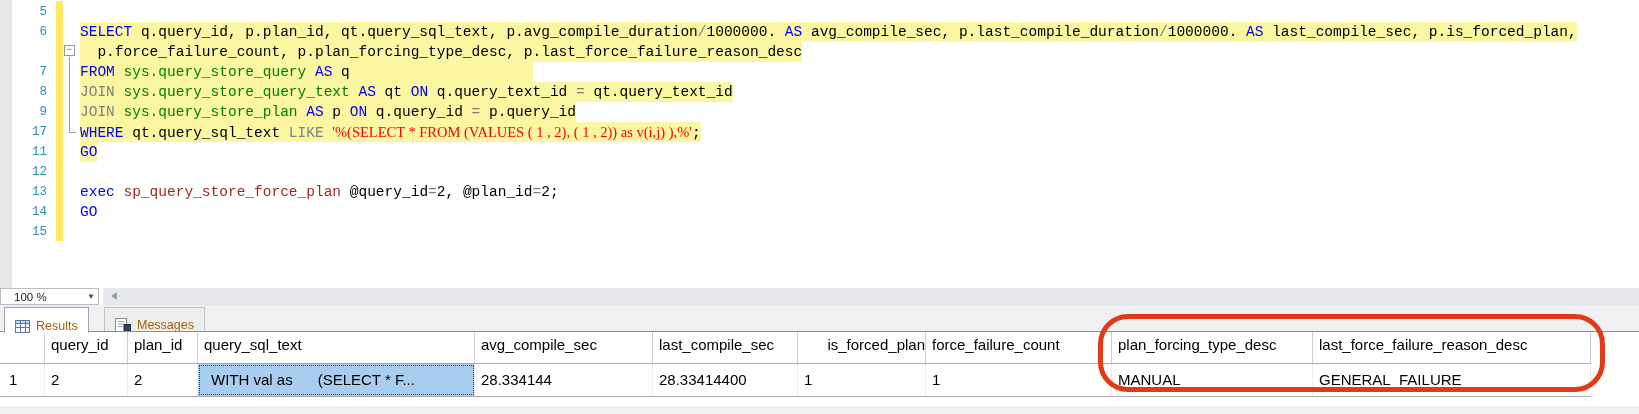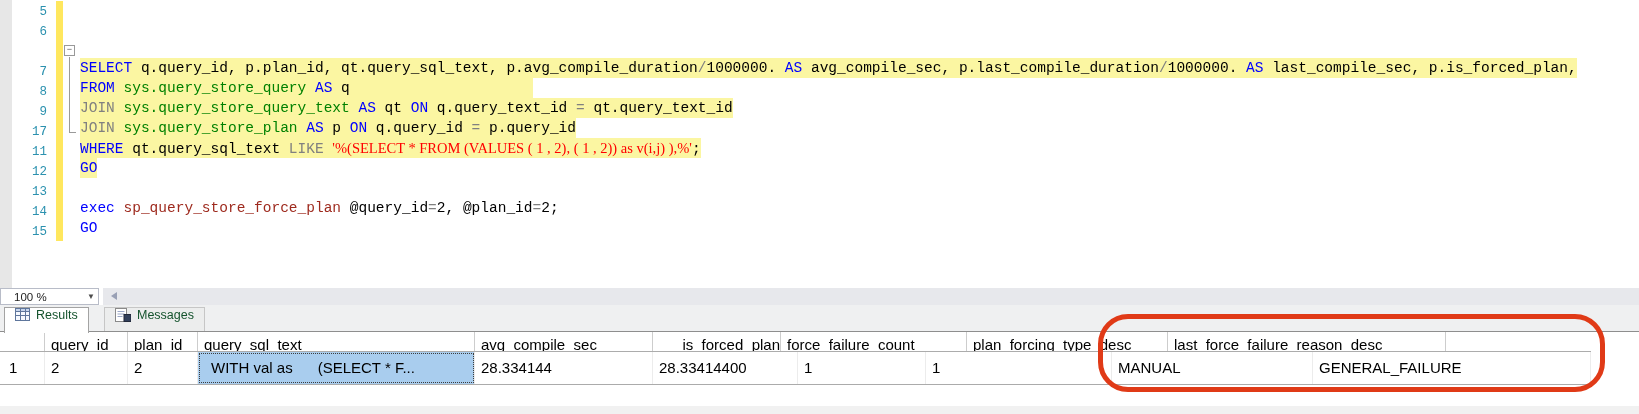--- a/index.html
+++ b/index.html
@@ -16,49 +16,49 @@
         font-family:"Liberation Mono", monospace; font-size:12.5px; color:var(--line-number); }
   .change-bar { position:absolute; left:56px; top:1px; width:7px; height:240px; background:var(--change-bar-yellow); }
   .fold-box { position:absolute; left:64px; top:45px; width:11px; height:11px; border:1px solid #999999;
         background:#ffffff; font-size:9px; line-height:9px; text-align:center; color:#555;
         font-family:"Liberation Mono", monospace; z-index:3; }
   .fold-line { position:absolute; left:69px; top:57px; width:1px; height:76px; background:#9a9a9a; }
   .fold-tick { position:absolute; left:69px; top:132px; width:7px; height:1px; background:#9a9a9a; }
   .code-lines { position:absolute; left:80px; top:2px; }
   .code-row { height:20px; line-height:20px; white-space:pre;
         font-family:"Liberation Mono", monospace; font-size:14.5px; }
-  .code-text { display:inline-block; height:20px;margin-top:36px; }
+  .code-text { display:inline-block; height:20px; }
   .code-text.hl { background:var(--highlight-yellow); }
   .tok-kw   { color:var(--keyword); }
   .tok-pl   { color:var(--identifier); }
   .tok-gray { color:var(--operator-gray); }
   .tok-op   { color:var(--operator-gray); }
   .tok-tbl  { color:var(--table-green); }
   .tok-str  { color:var(--string-red);font-family:Liberation Serif, serif; }
   .tok-proc { color:var(--proc-maroon); }
   
   .hscroll-row { position:absolute; left:0; top:288px; width:1639px; height:17px; background:#ffffff; }
   .zoom-combo { position:absolute; left:0; top:0; width:99px; height:17px; background:#ffffff;
         border:1px solid #b8bcc8; display:flex; align-items:center; }
   .zoom-combo .zval { flex:1; font-size:11.5px; padding-left:13px; color:#1e1e1e; }
   .zoom-combo .zarrow { width:14px; text-align:center; font-size:8px; color:#4d4d4d; cursor:default; }
   .hscroll-track { position:absolute; left:103px; top:0; width:1536px; height:17px; background:#e7e8ec; }
   .hscroll-left-arrow { position:absolute; left:8px; top:4px; width:0; height:0;
         border-top:4.5px solid transparent; border-bottom:4.5px solid transparent; border-right:6px solid #99a0b5; }
   
   .tab-strip { position:absolute; left:0; top:305px; width:1639px; height:27px; background:#eff0f1; }
-  .tab { position:absolute; top:2px; height:26px; display:flex; align-items:flex-start; gap:6px;
-         padding:0 10px; font-size:12.5px; color:#14532d; }
+  .tab { position:absolute; top:2px; height:26px; display:flex; align-items:flex-end; gap:6px;
+         padding:0 10px; font-size:12.5px; color:#a16207; }
   .tab.active { left:4px; background:#ffffff; border:1px solid #a3a3a3; border-bottom:none; z-index:2; }
   .tab.inactive { left:104px; background:#eceded; border:1px solid #c6c6c6; }
   .tab .ticon { display:inline-block; line-height:0; }
   
   .grid { position:absolute; left:0; top:331px; width:1639px; border-top:1px solid #8e8e8e; background:#ffffff; }
   .grow { display:flex; }
-  .grow.header { height:20px; border-bottom:1px solid #acacac; width:1591px; }
+  .grow.header { height:32px; border-bottom:1px solid #acacac; width:1591px; }
   .grow.datarow { height:33px; border-bottom:1px solid #ababab; width:1591px; }
   .gcell { white-space:pre; overflow:hidden; padding-left:6px; }
   .ghead { line-height:26px; font-size:15px; color:#000; border-right:1px solid #cdcdcd; background:#ffffff; }
   .gdata { line-height:32px; font-size:15px; color:#000; border-right:1px solid #ececec; background:#ffffff; }
   .gdata.sel { background:var(--selection-blue); outline:1px dotted #3c3c3c; outline-offset:-2px; }
   .gdata.rowhead { padding-left:9px; }
   
   .annotation-oval { position:absolute; left:1098px; top:314px; width:507px; height:78px;
         border:5px solid var(--annotation-red); border-radius:30px; pointer-events:none; z-index:5; }
   .bottom-strip { position:absolute; left:0; top:406px; width:1639px; height:8px; background:#f1f1f1; }
@@ -84,20 +84,21 @@
         <div class="ln">14</div>
         <div class="ln">15</div>
       </div>
     <div class="change-bar"></div>
     <div class="fold-box">−</div>
     <div class="fold-line"></div>
     <div class="fold-tick"></div>
     <div class="code-lines">
         <div class="code-row"><span class="code-text"></span></div>
         <div class="code-row"><span class="code-text hl"><span class="tok-kw">SELECT</span><span class="tok-pl"> q.query_id, p.plan_id, qt.query_sql_text, p.avg_compile_duration</span><span class="tok-op">/</span><span class="tok-pl">1000000. </span><span class="tok-kw">AS</span><span class="tok-pl"> avg_compile_sec, p.last_compile_duration</span><span class="tok-op">/</span><span class="tok-pl">1000000. </span><span class="tok-kw">AS</span><span class="tok-pl"> last_compile_sec, p.is_forced_plan,</span></span></div>
+        <div class="code-row"><span class="code-text hl"><span class="tok-pl">  p.force_failure_count, p.plan_forcing_type_desc, p.last_force_failure_reason_desc</span></span></div>
         <div class="code-row"><span class="code-text hl"><span class="tok-kw">FROM</span><span class="tok-pl"> </span><span class="tok-tbl">sys.query_store_query</span><span class="tok-pl"> </span><span class="tok-kw">AS</span><span class="tok-pl"> q                     </span></span></div>
         <div class="code-row"><span class="code-text hl"><span class="tok-gray">JOIN</span><span class="tok-pl"> </span><span class="tok-tbl">sys.query_store_query_text</span><span class="tok-pl"> </span><span class="tok-kw">AS</span><span class="tok-pl"> qt </span><span class="tok-kw">ON</span><span class="tok-pl"> q.query_text_id </span><span class="tok-op">=</span><span class="tok-pl"> qt.query_text_id</span></span></div>
         <div class="code-row"><span class="code-text hl"><span class="tok-gray">JOIN</span><span class="tok-pl"> </span><span class="tok-tbl">sys.query_store_plan</span><span class="tok-pl"> </span><span class="tok-kw">AS</span><span class="tok-pl"> p </span><span class="tok-kw">ON</span><span class="tok-pl"> q.query_id </span><span class="tok-op">=</span><span class="tok-pl"> p.query_id</span></span></div>
         <div class="code-row"><span class="code-text hl"><span class="tok-kw">WHERE</span><span class="tok-pl"> qt.query_sql_text </span><span class="tok-gray">LIKE</span><span class="tok-pl"> </span><span class="tok-str">'%(SELECT * FROM (VALUES ( 1 , 2), ( 1 , 2)) as v(i,j) ),%'</span><span class="tok-pl">;</span></span></div>
         <div class="code-row"><span class="code-text hl"><span class="tok-kw">GO</span></span></div>
         <div class="code-row"><span class="code-text"></span></div>
         <div class="code-row"><span class="code-text"><span class="tok-kw">exec</span><span class="tok-pl"> </span><span class="tok-proc">sp_query_store_force_plan</span><span class="tok-pl"> @query_id</span><span class="tok-op">=</span><span class="tok-pl">2, @plan_id</span><span class="tok-op">=</span><span class="tok-pl">2;</span></span></div>
         <div class="code-row"><span class="code-text"><span class="tok-kw">GO</span></span></div>
         <div class="code-row"><span class="code-text"></span></div>
       </div>
@@ -140,20 +141,21 @@
     </div>
   </div>
 
   <div class="grid">
     <div class="grow header">
         <div class="gcell ghead" style="width: 45px;"></div>
         <div class="gcell ghead" style="width: 83px;">query_id</div>
         <div class="gcell ghead" style="width: 70px;">plan_id</div>
         <div class="gcell ghead" style="width: 277px;">query_sql_text</div>
         <div class="gcell ghead" style="width: 178px;">avg_compile_sec</div>
+        <div class="gcell ghead" style="width: 145px;">last_compile_sec</div>
         <div class="gcell ghead" style="width: 128px; text-align: right;">is_forced_plan</div>
         <div class="gcell ghead" style="width: 186px;">force_failure_count</div>
         <div class="gcell ghead" style="width: 201px;">plan_forcing_type_desc</div>
         <div class="gcell ghead" style="width: 278px;">last_force_failure_reason_desc</div>
       </div>
     <div class="grow datarow">
         <div class="gcell gdata rowhead" style="width: 45px;">1</div>
         <div class="gcell gdata" style="width: 83px;">2</div>
         <div class="gcell gdata" style="width: 70px;">2</div>
         <div class="gcell gdata sel" style="width: 277px; padding-left: 13px;">WITH val as      (SELECT * F...</div>

